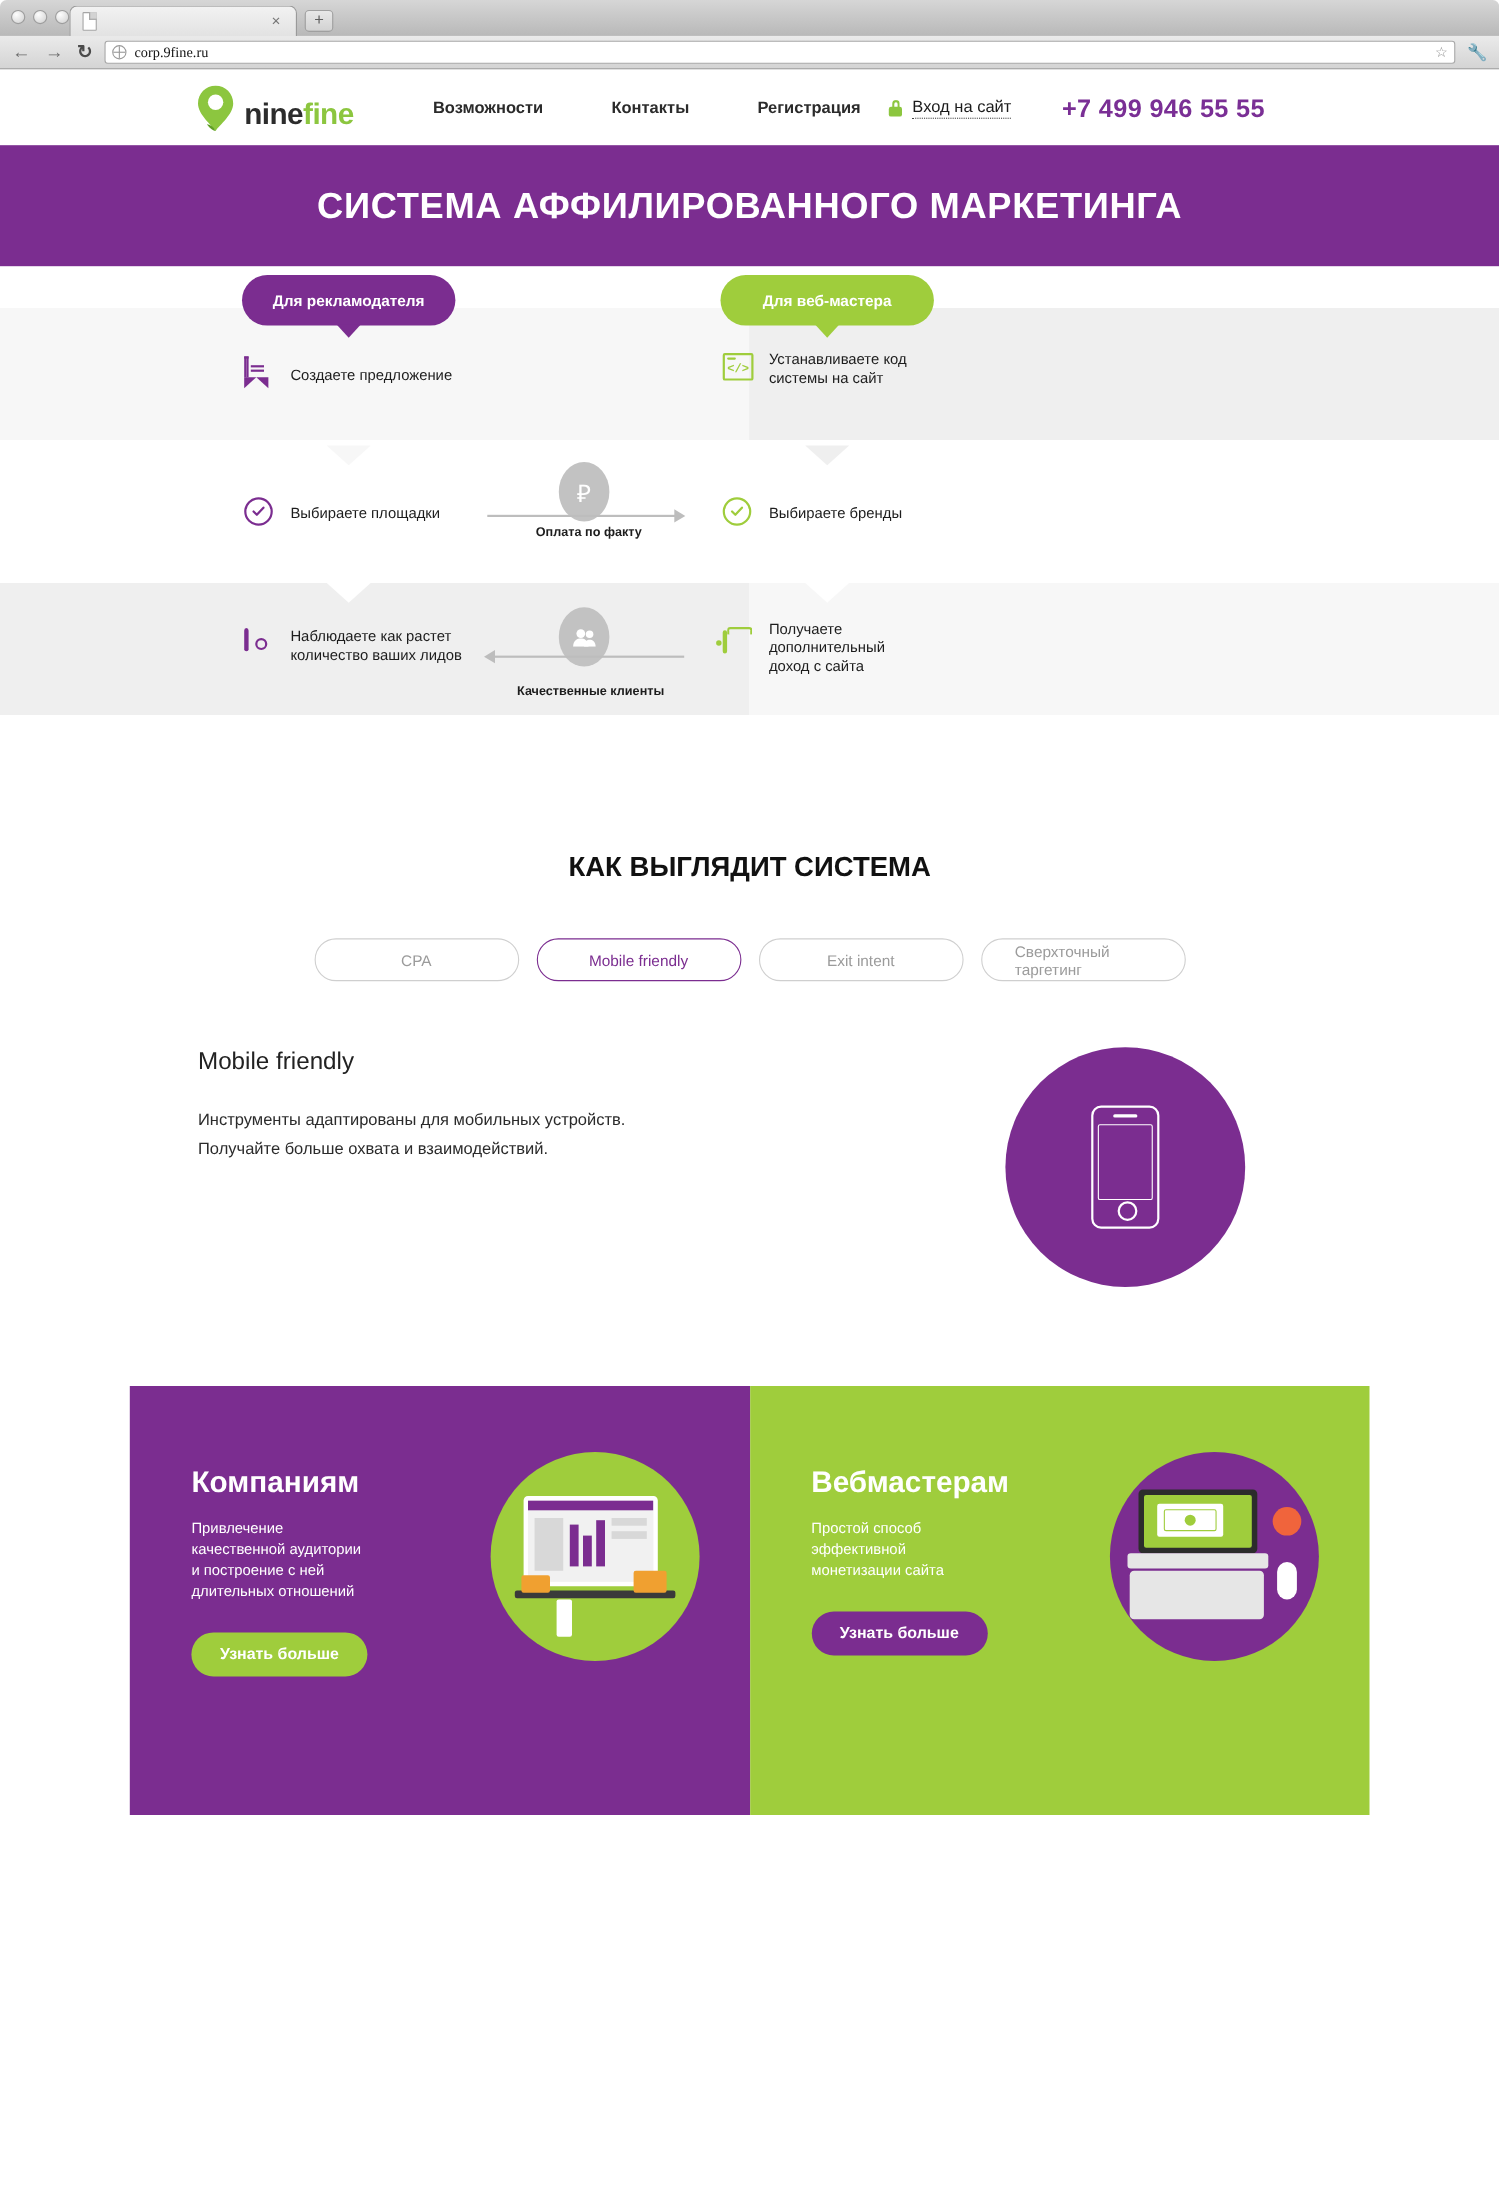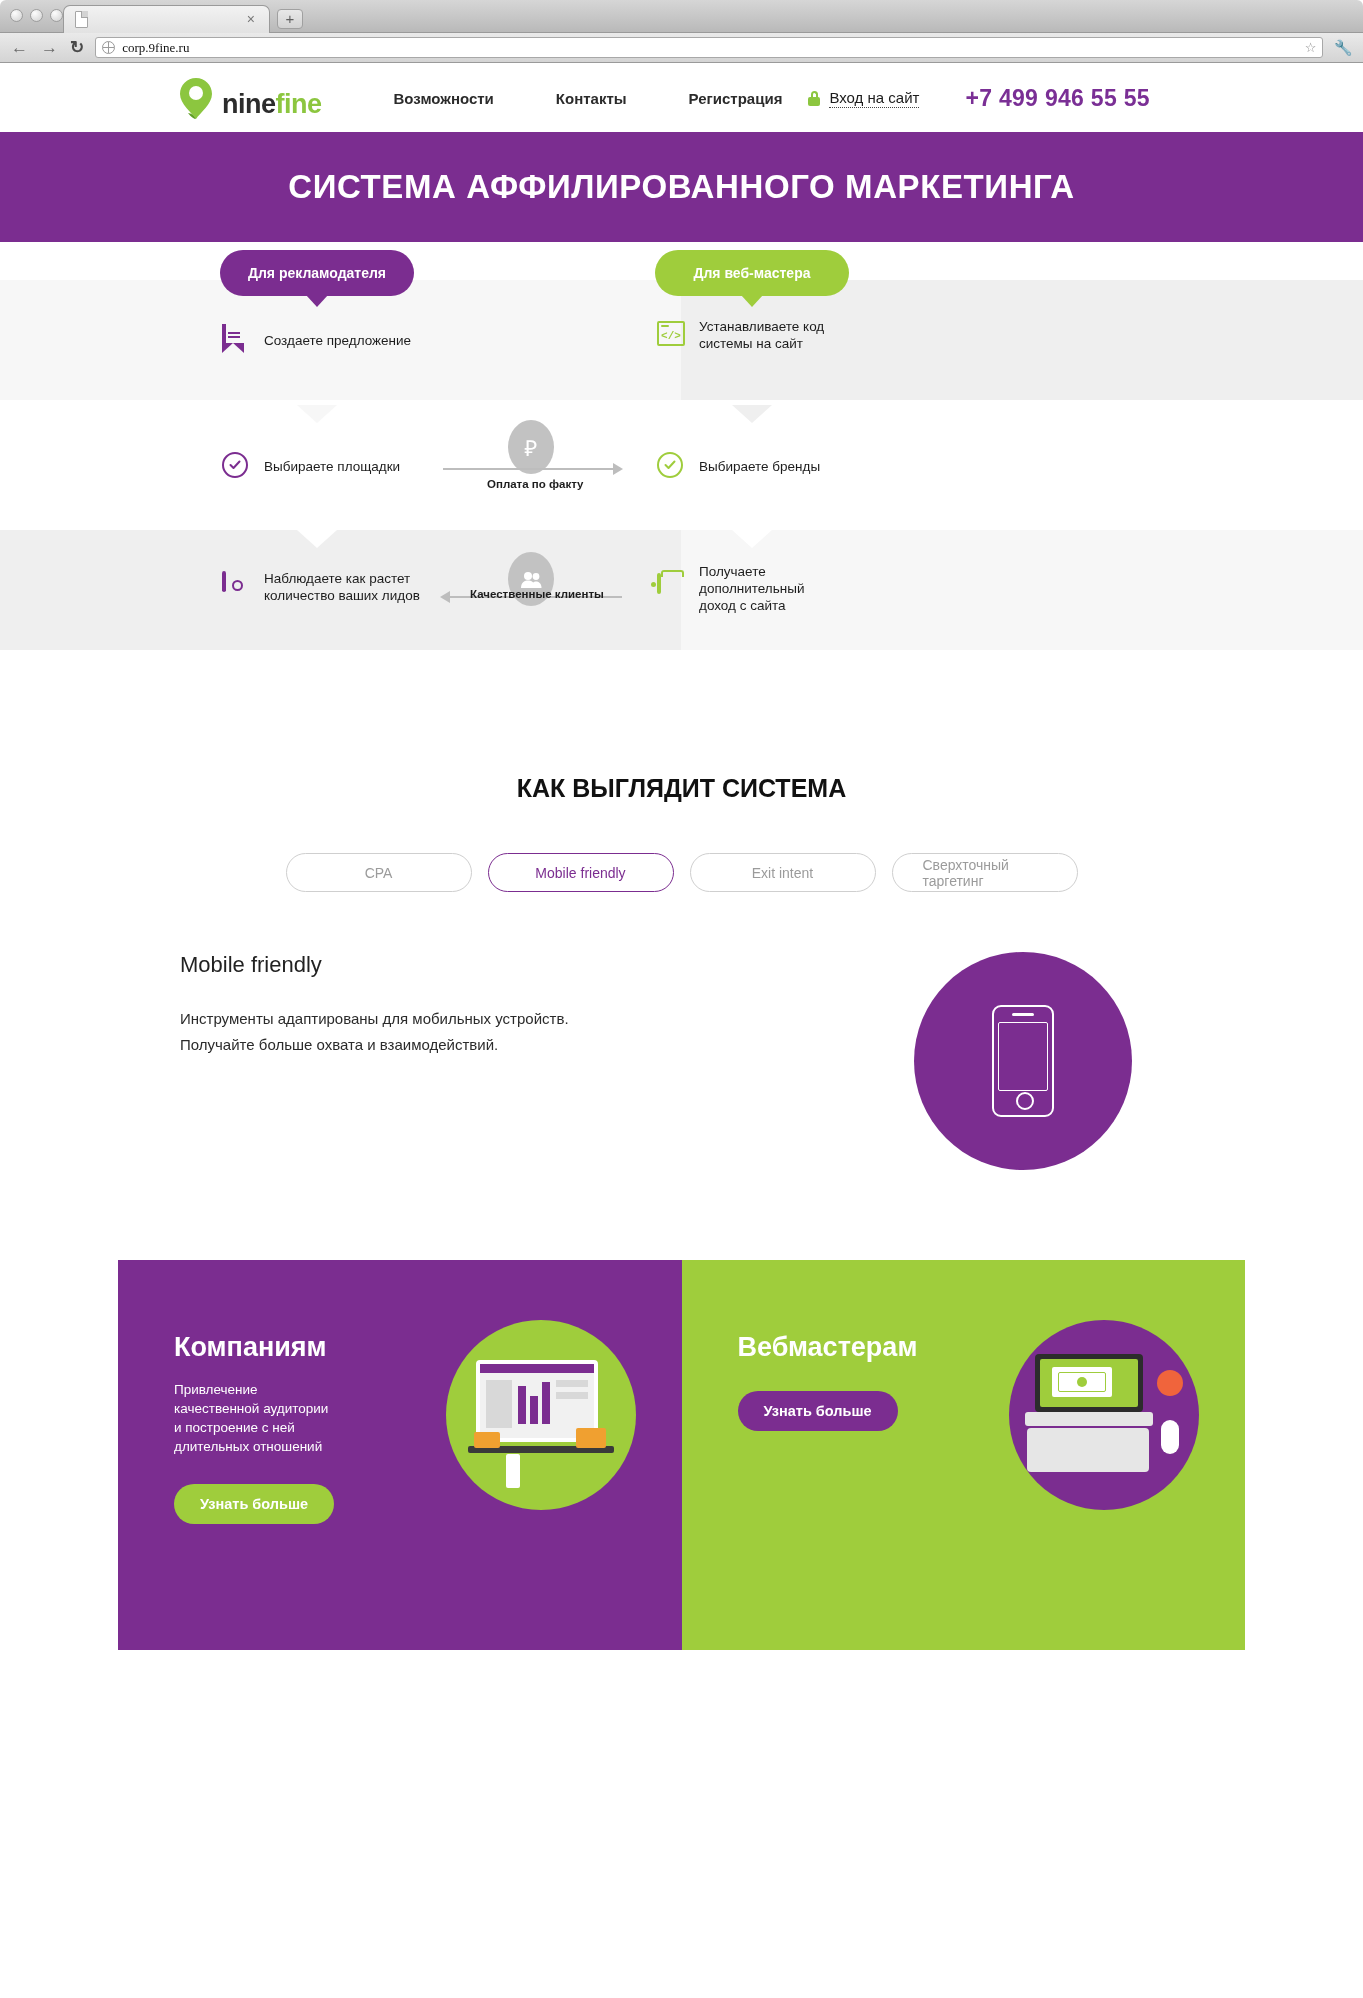--- a/index.html
+++ b/index.html
@@ -365,21 +365,21 @@
       <div class="mid-badge" style="left:508px; top:272px;">
         <svg width="22" height="17" viewBox="0 0 22 17">
           <circle cx="8" cy="5" r="4" fill="#fff"></circle>
             <path d="M1 17 C1 11 5 9.5 8 9.5 C11 9.5 15 11 15 17 Z" fill="#fff"></path>
           <circle cx="16" cy="5.5" r="3.4" fill="#fff"></circle>
             <path d="M11 17 C11 12 14 10.5 16 10.5 C18.4 10.5 21.5 12 21.5 17 Z" fill="#fff"></path>
         </svg>
       </div>
       <div class="arrow-line" style="left:450px; top:316px; width:172px;"></div>
       <div class="arrow-head" style="left:440px; top:311px; border-right:10px solid #bdbdbd;"></div>
-      <div class="arrow-cap" style="left:470px; top:308px;">Качественные клиенты</div>
+      <div class="arrow-cap" style="left:470px; top:343px;">Качественные клиенты</div>
     </div>
 
     <div class="sys-title">КАК ВЫГЛЯДИТ СИСТЕМА</div>
 
     <div class="tabs">
       <div class="tab-pill" style="width:186px;">CPA</div>
       <div class="tab-pill active" style="width:186px;">Mobile friendly</div>
       <div class="tab-pill" style="width:186px;">Exit intent</div>
       <div class="tab-pill" style="width:186px;">Сверхточный таргетинг</div>
     </div>
@@ -424,20 +424,25 @@
             </div>
           </div>
           <div style="position:absolute;left:22px;top:126px;width:146px;height:7px;background:#3a3a3a;border-radius:2px;"></div>
           <div style="position:absolute;left:28px;top:112px;width:26px;height:16px;background:#f0a030;border-radius:2px;"></div>
           <div style="position:absolute;left:130px;top:108px;width:30px;height:20px;background:#f0a030;border-radius:2px;"></div>
           <div style="position:absolute;left:60px;top:134px;width:14px;height:34px;background:#fff;border-radius:2px;"></div>
         </div>
       </div>
       <div class="cta-col cta-green">
         <div class="cta-h">Вебмастерам</div>
+        <div class="cta-p">
+          <div>Простой способ</div>
+          <div>эффективной</div>
+          <div>монетизации сайта</div>
+        </div>
         <div class="cta-btn">Узнать больше</div>
         <div class="cta-art">
           <div class="laptop">
             <div class="lap-screen">
               <div class="lap-inner">
                 <div style="position:absolute;left:12px;top:8px;width:60px;height:30px;background:#fff;border-radius:2px;"></div>
                 <div style="position:absolute;left:18px;top:13px;width:48px;height:20px;border:1.5px solid #9fcd3c;border-radius:2px;"></div>
                 <div style="position:absolute;left:37px;top:18px;width:10px;height:10px;border-radius:50%;background:#9fcd3c;"></div>
               </div>
             </div>

